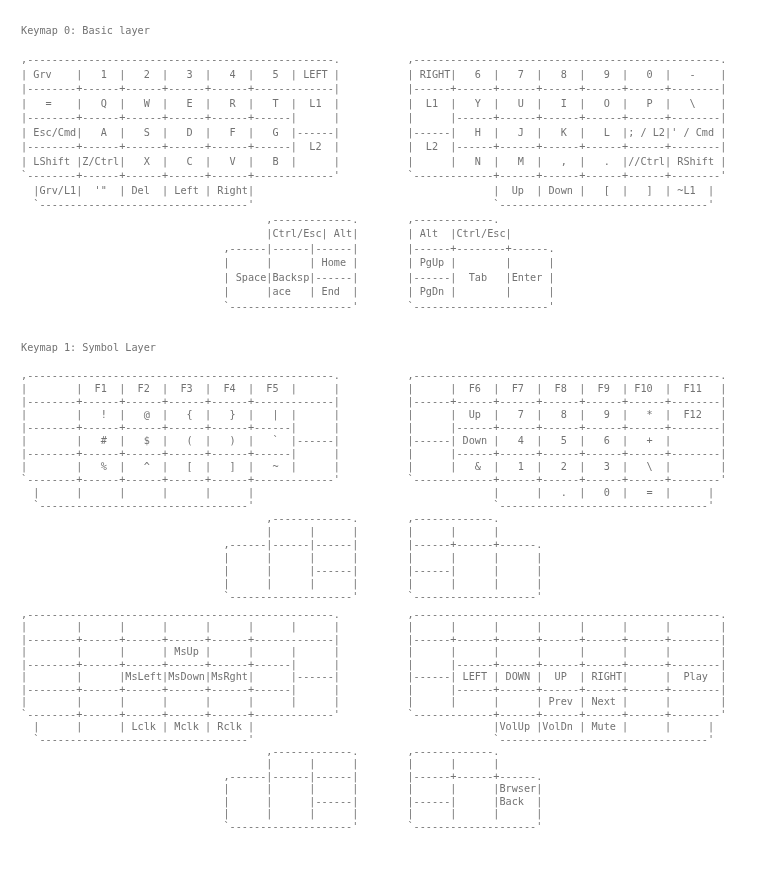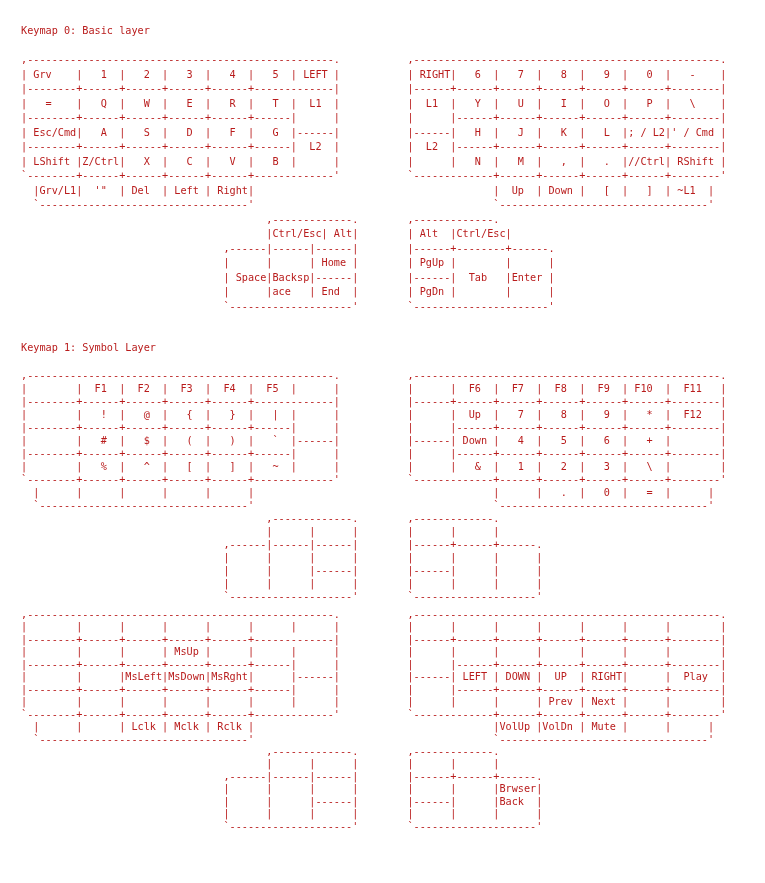--- a/index.html
+++ b/index.html
@@ -6,21 +6,21 @@
   body {
     width: 765px; height: 883px;
     background: #ffffff;
     overflow: hidden;
   }
   .doc {
     box-sizing: border-box;
     width: 765px; height: 883px;
     padding: 24px 0 0 21px;
     font-family: "DejaVu Sans Mono", monospace;
-    color: #b91c1c;
+    color: #737373;
     border-radius: 15px;
   }
   .sec-title {
     font-size: 10.2px;
     line-height: 13px;
     white-space: pre;
     font-family: "DejaVu Sans Mono", monospace;
   }
   pre.art {
     margin: 0;

